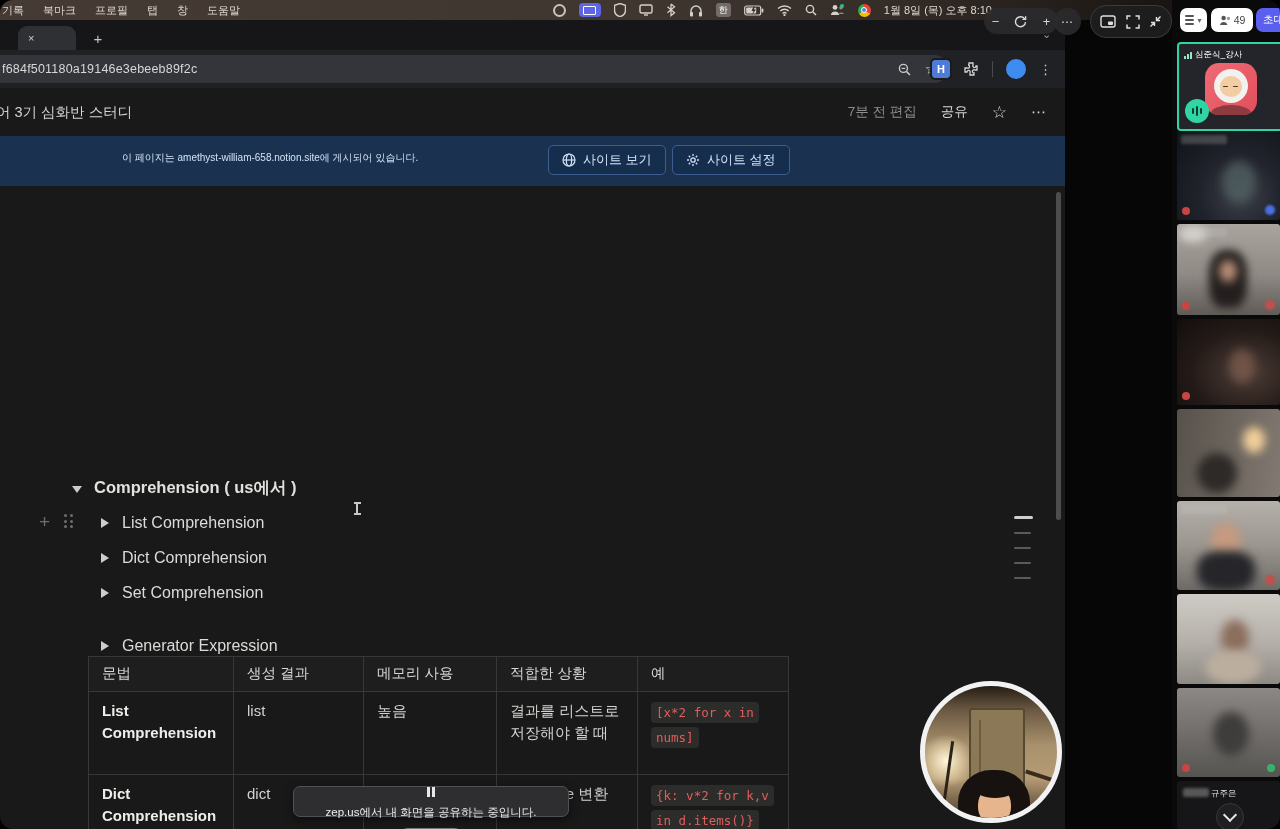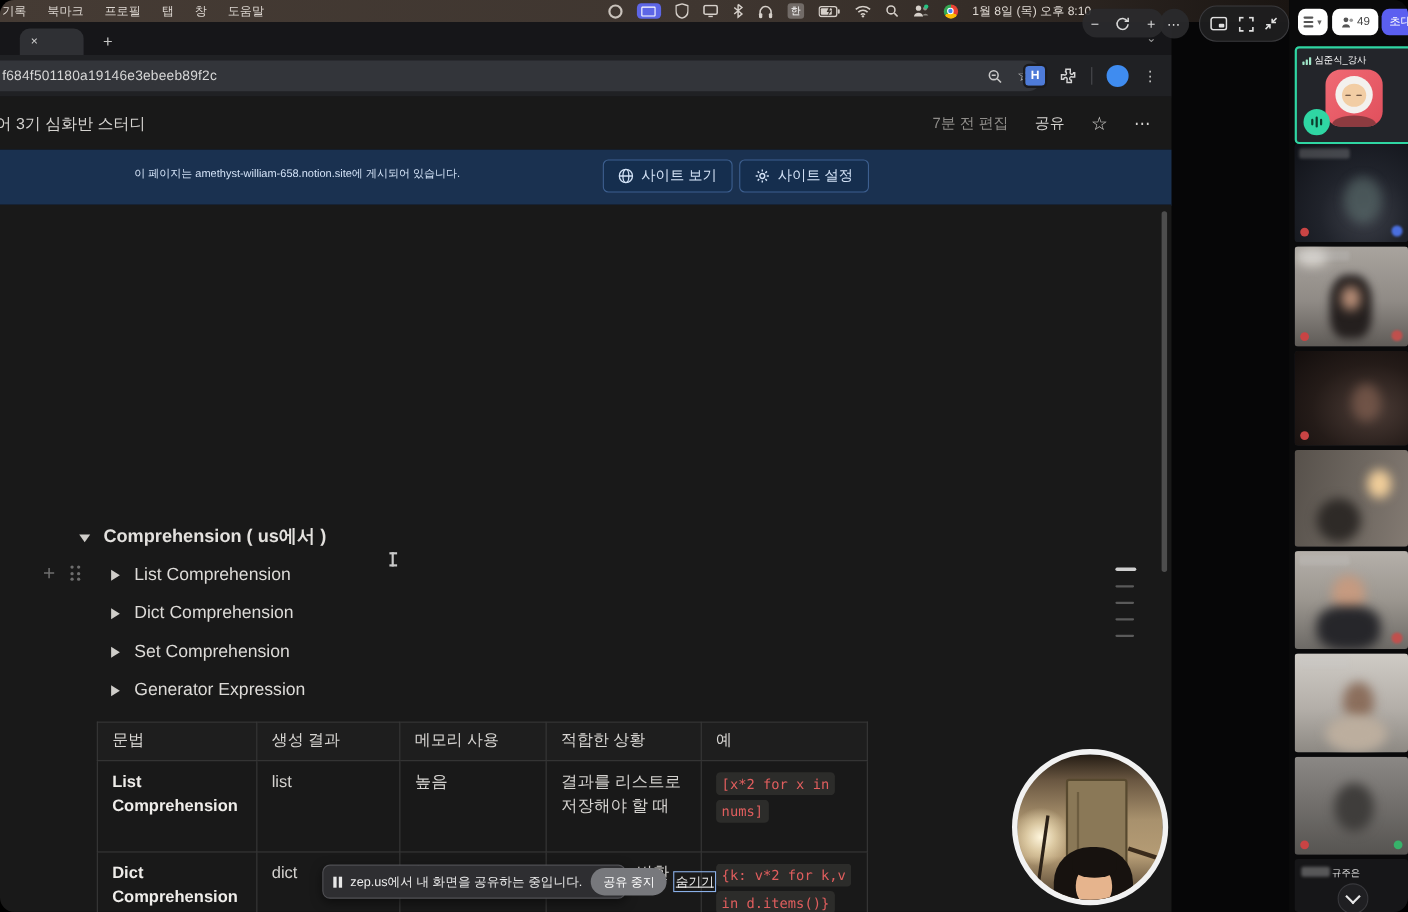--- a/index.html
+++ b/index.html
@@ -92,21 +92,21 @@
   .ntable td.c-syntax{font-weight:bold;color:#efedea;}
   .ncode{font-family:"DejaVu Sans Mono",monospace;font-size:12.5px;color:#e05e5e;background:#2c2c2a;
     border-radius:4px;padding:3px 5px;line-height:2.0;-webkit-box-decoration-break:clone;box-decoration-break:clone;}
 
   
   .scrollthumb{position:absolute;left:1056px;top:192px;width:5px;height:328px;background:#4d4d4d;border-radius:3px;}
 
   
   .share-bar{position:absolute;left:293px;top:786px;width:276px;height:31px;background:#2e2e31;
     border:1px solid #515155;border-radius:7px;box-shadow:0 3px 10px rgba(0,0,0,.5);
-    display:flex;align-items:center;padding:0 9px;box-sizing:border-box;gap:8px;z-index:30;}
+    display:flex;align-items:center;padding:0 9px;box-sizing:border-box;gap:8px;z-index:30;flex-direction:column;}
   .pause-ic{display:flex;gap:2.5px;}
   .pause-ic i{width:2.5px;height:10px;background:#e8e8e8;}
   .share-msg{color:#ececec;font-size:11.5px;white-space:nowrap;}
   .stop-btn{background:#77787c;color:#fff;font-size:11px;border-radius:999px;padding:5px 11px;white-space:nowrap;}
   .hide-link{color:#ececec;font-size:11.5px;text-decoration:underline;outline:1px solid #8ab0e8;outline-offset:1px;white-space:nowrap;font-family:Liberation Serif, serif;}
 
   
   .selfcam{position:absolute;left:920px;top:681px;width:142px;height:142px;border-radius:50%;
     border:5px solid #f2f2f2;box-sizing:border-box;overflow:hidden;z-index:40;
     background:linear-gradient(to bottom,#241c14 0%,#6b5842 18%,#a8916d 45%,#b59c75 70%,#4a3b2a 100%);}
@@ -380,21 +380,21 @@
       <span class="toggle-label">List Comprehension</span>
     </div>
     <div class="toggle-row" style="top:360px;">
       <span class="tri-right"></span>
       <span class="toggle-label">Dict Comprehension</span>
     </div>
     <div class="toggle-row" style="top:395px;">
       <span class="tri-right"></span>
       <span class="toggle-label">Set Comprehension</span>
     </div>
-    <div class="toggle-row" style="top:430px;">
+    <div class="toggle-row" style="top:448px;">
       <span class="tri-right"></span>
       <span class="toggle-label">Generator Expression</span>
     </div>
 
     <span class="ibeam"></span>
 
     <div class="toc">
         <i></i>
         <i></i>
         <i></i>

